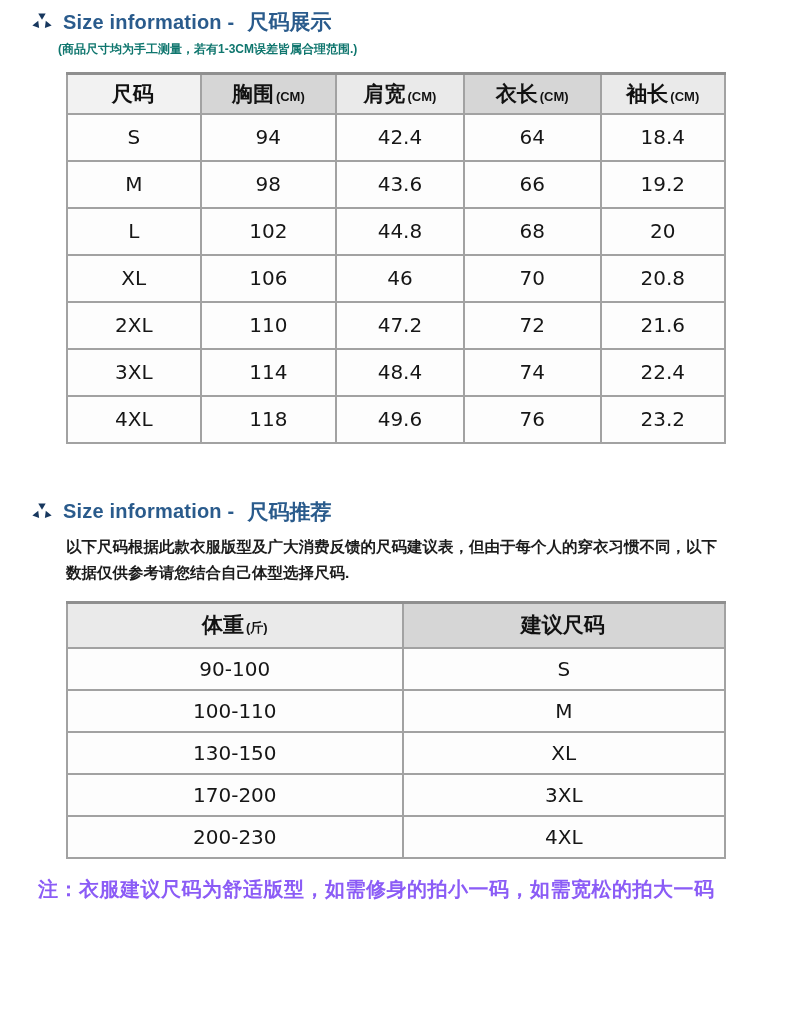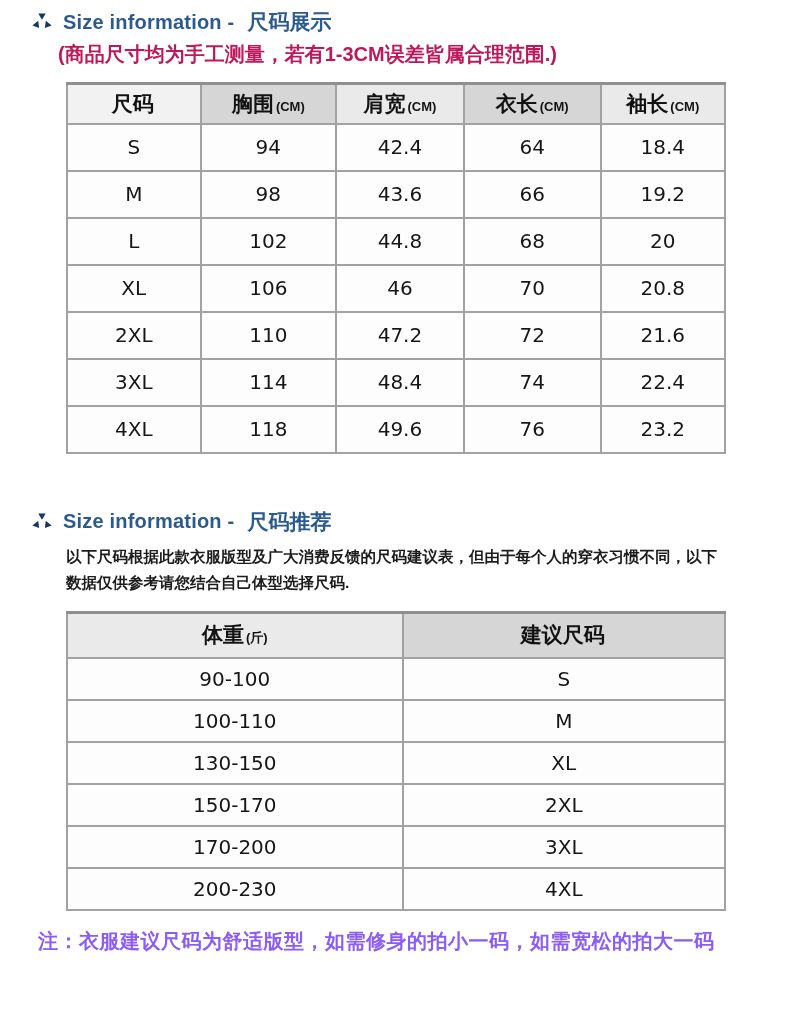--- a/index.html
+++ b/index.html
@@ -17,21 +17,21 @@
   .sec-head .logo { width: 24px; height: 24px; display: inline-flex; }
   .title-en {
     color: #2a5b8c; font-size: 20px; font-weight: 700; letter-spacing: 0.2px;
   }
   .title-zh {
     color: #2a5b8c; font-size: 21px; font-weight: 700; margin-left: 4px;
   }
   .sec1 { padding-top: 8px; }
   .subtitle {
     margin: 5px 0 5px 58px;
-    font-size: 20px; font-weight: 700; color: #be185d;
+    font-size: 12px; font-weight: 700; color: #0f766e;
   }
 
   
   table {
     border-collapse: collapse;
     margin-left: 66px;
     width: 660px;
     background: #fdfdfd;
     table-layout: fixed;
     border-radius: 9px;
@@ -196,24 +196,20 @@
         </tr>
         <tr>
           <td>100-110</td>
           <td>M</td>
         </tr>
         <tr>
           <td>130-150</td>
           <td>XL</td>
         </tr>
         <tr>
-          <td>150-170</td>
-          <td>2XL</td>
-        </tr>
-        <tr>
           <td>170-200</td>
           <td>3XL</td>
         </tr>
         <tr>
           <td>200-230</td>
           <td>4XL</td>
         </tr>
       </tbody>
     </table>
   </section>

